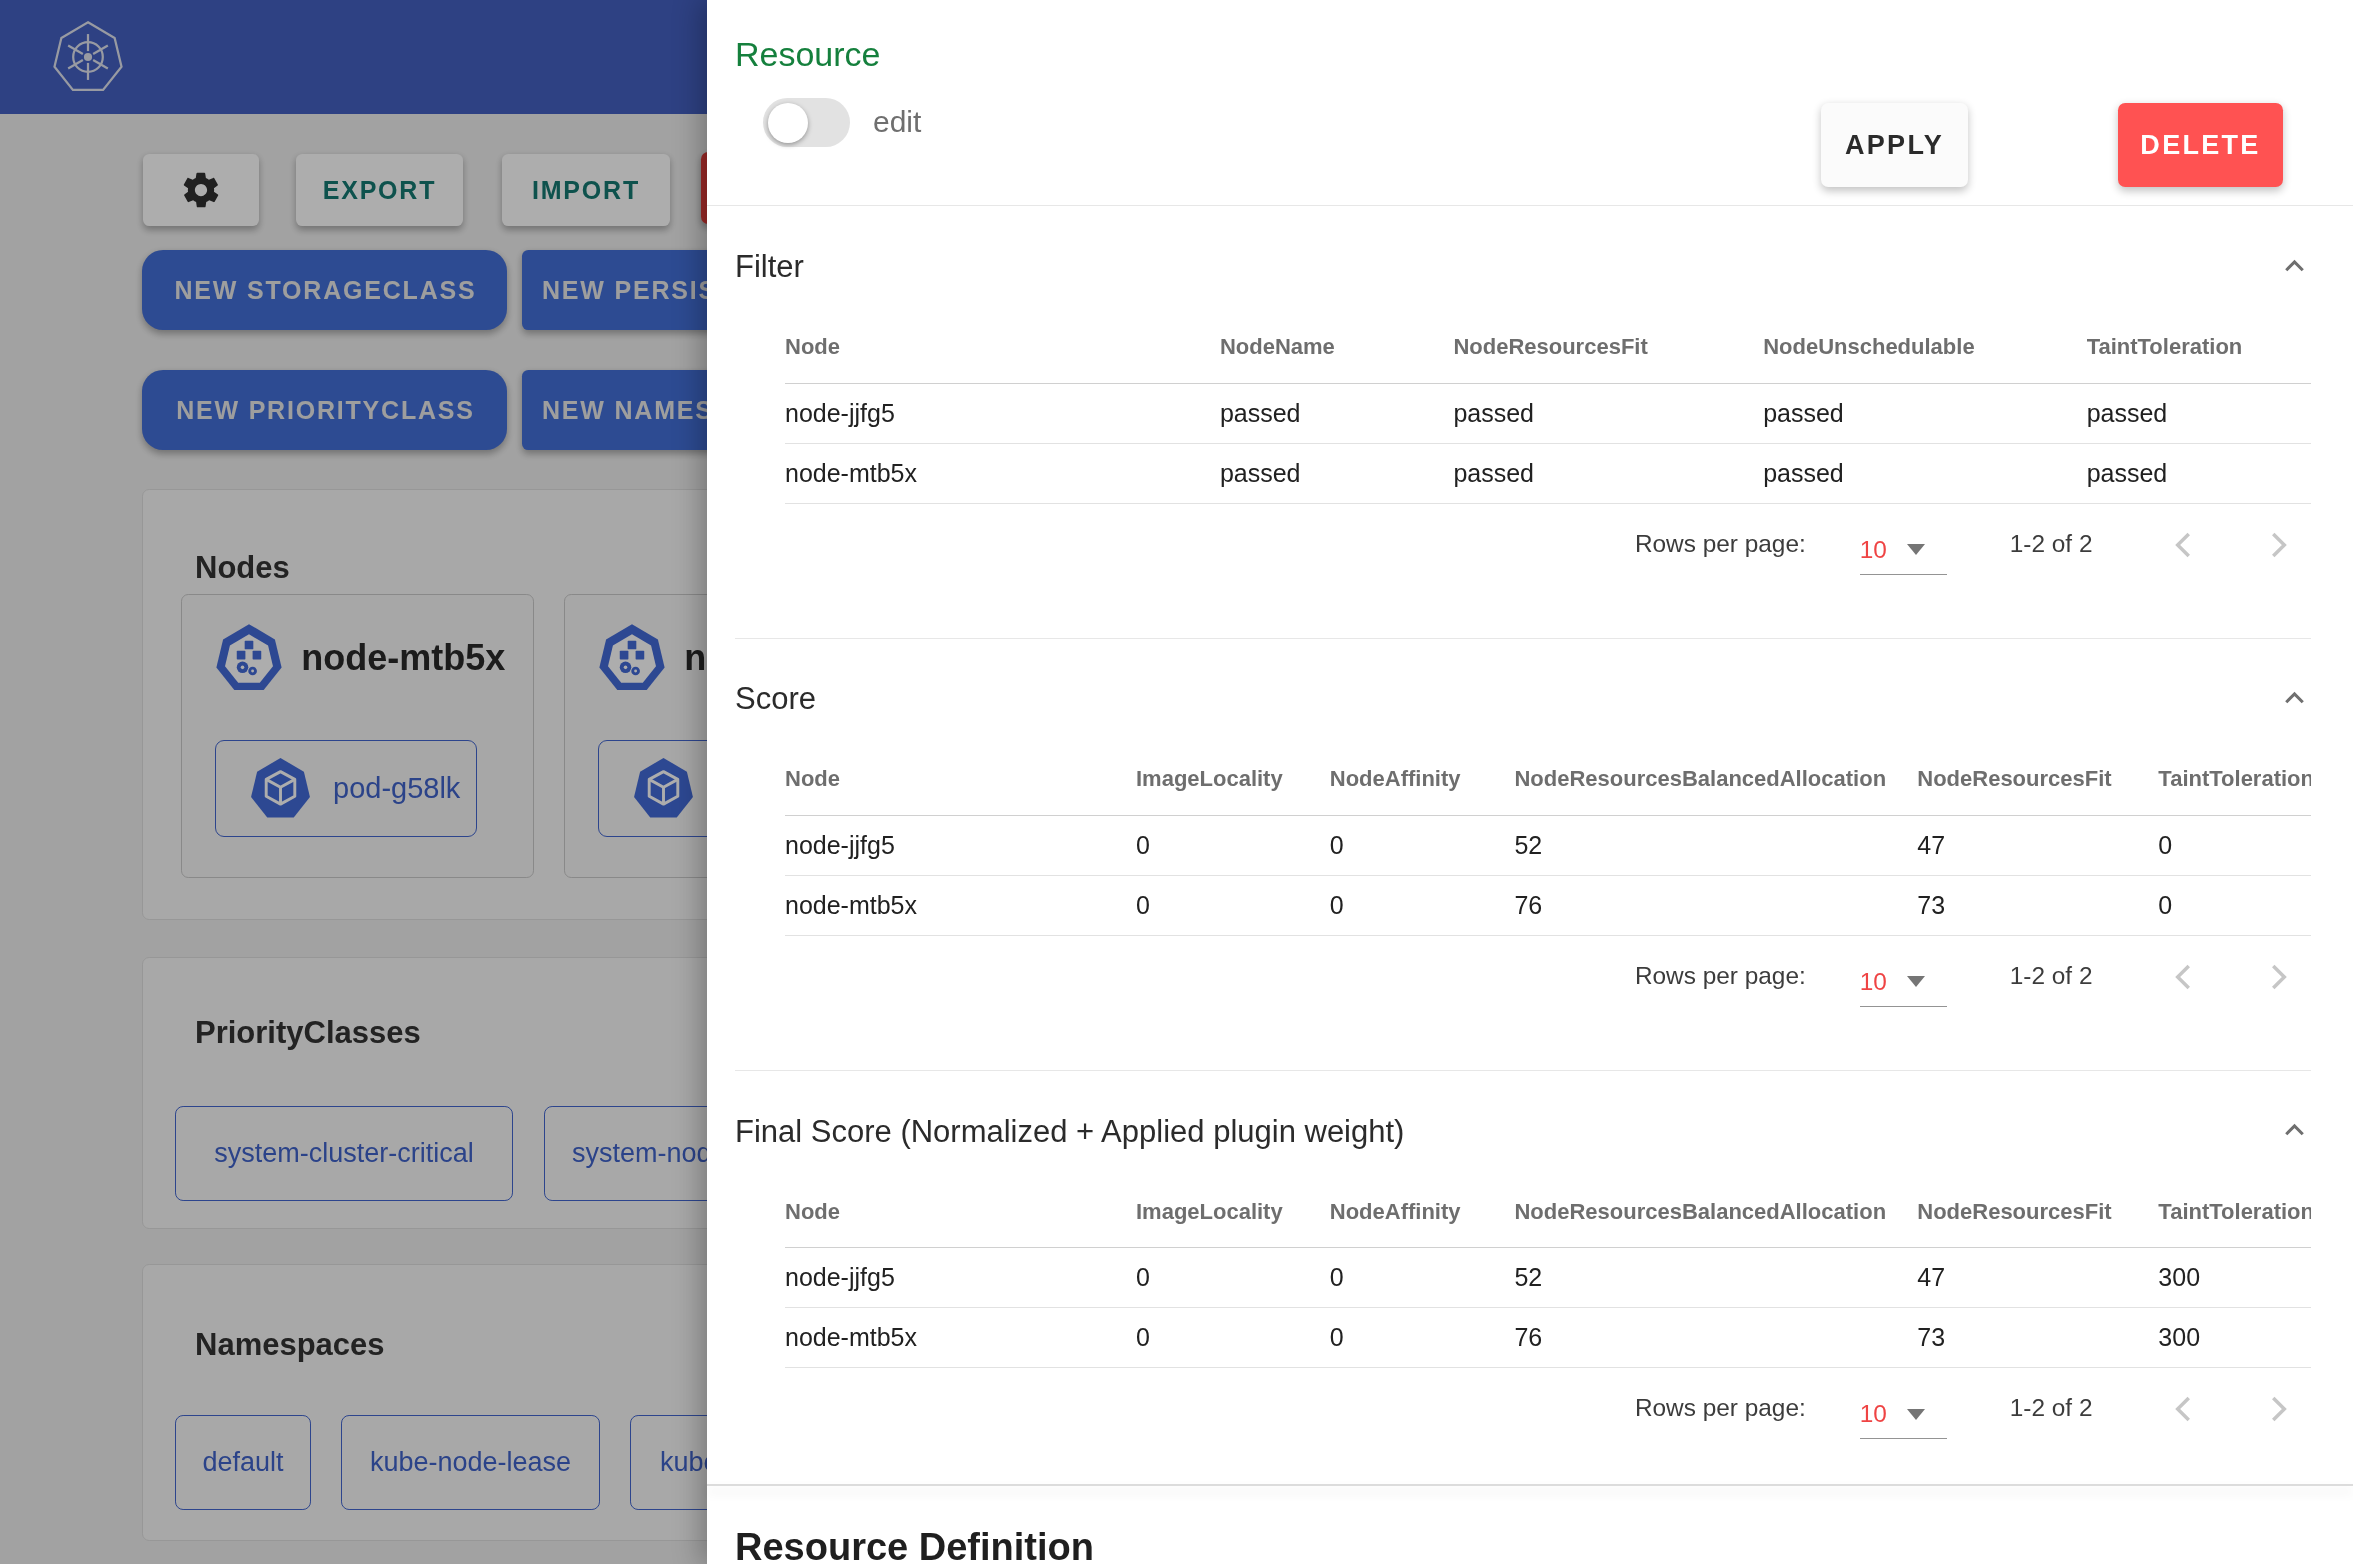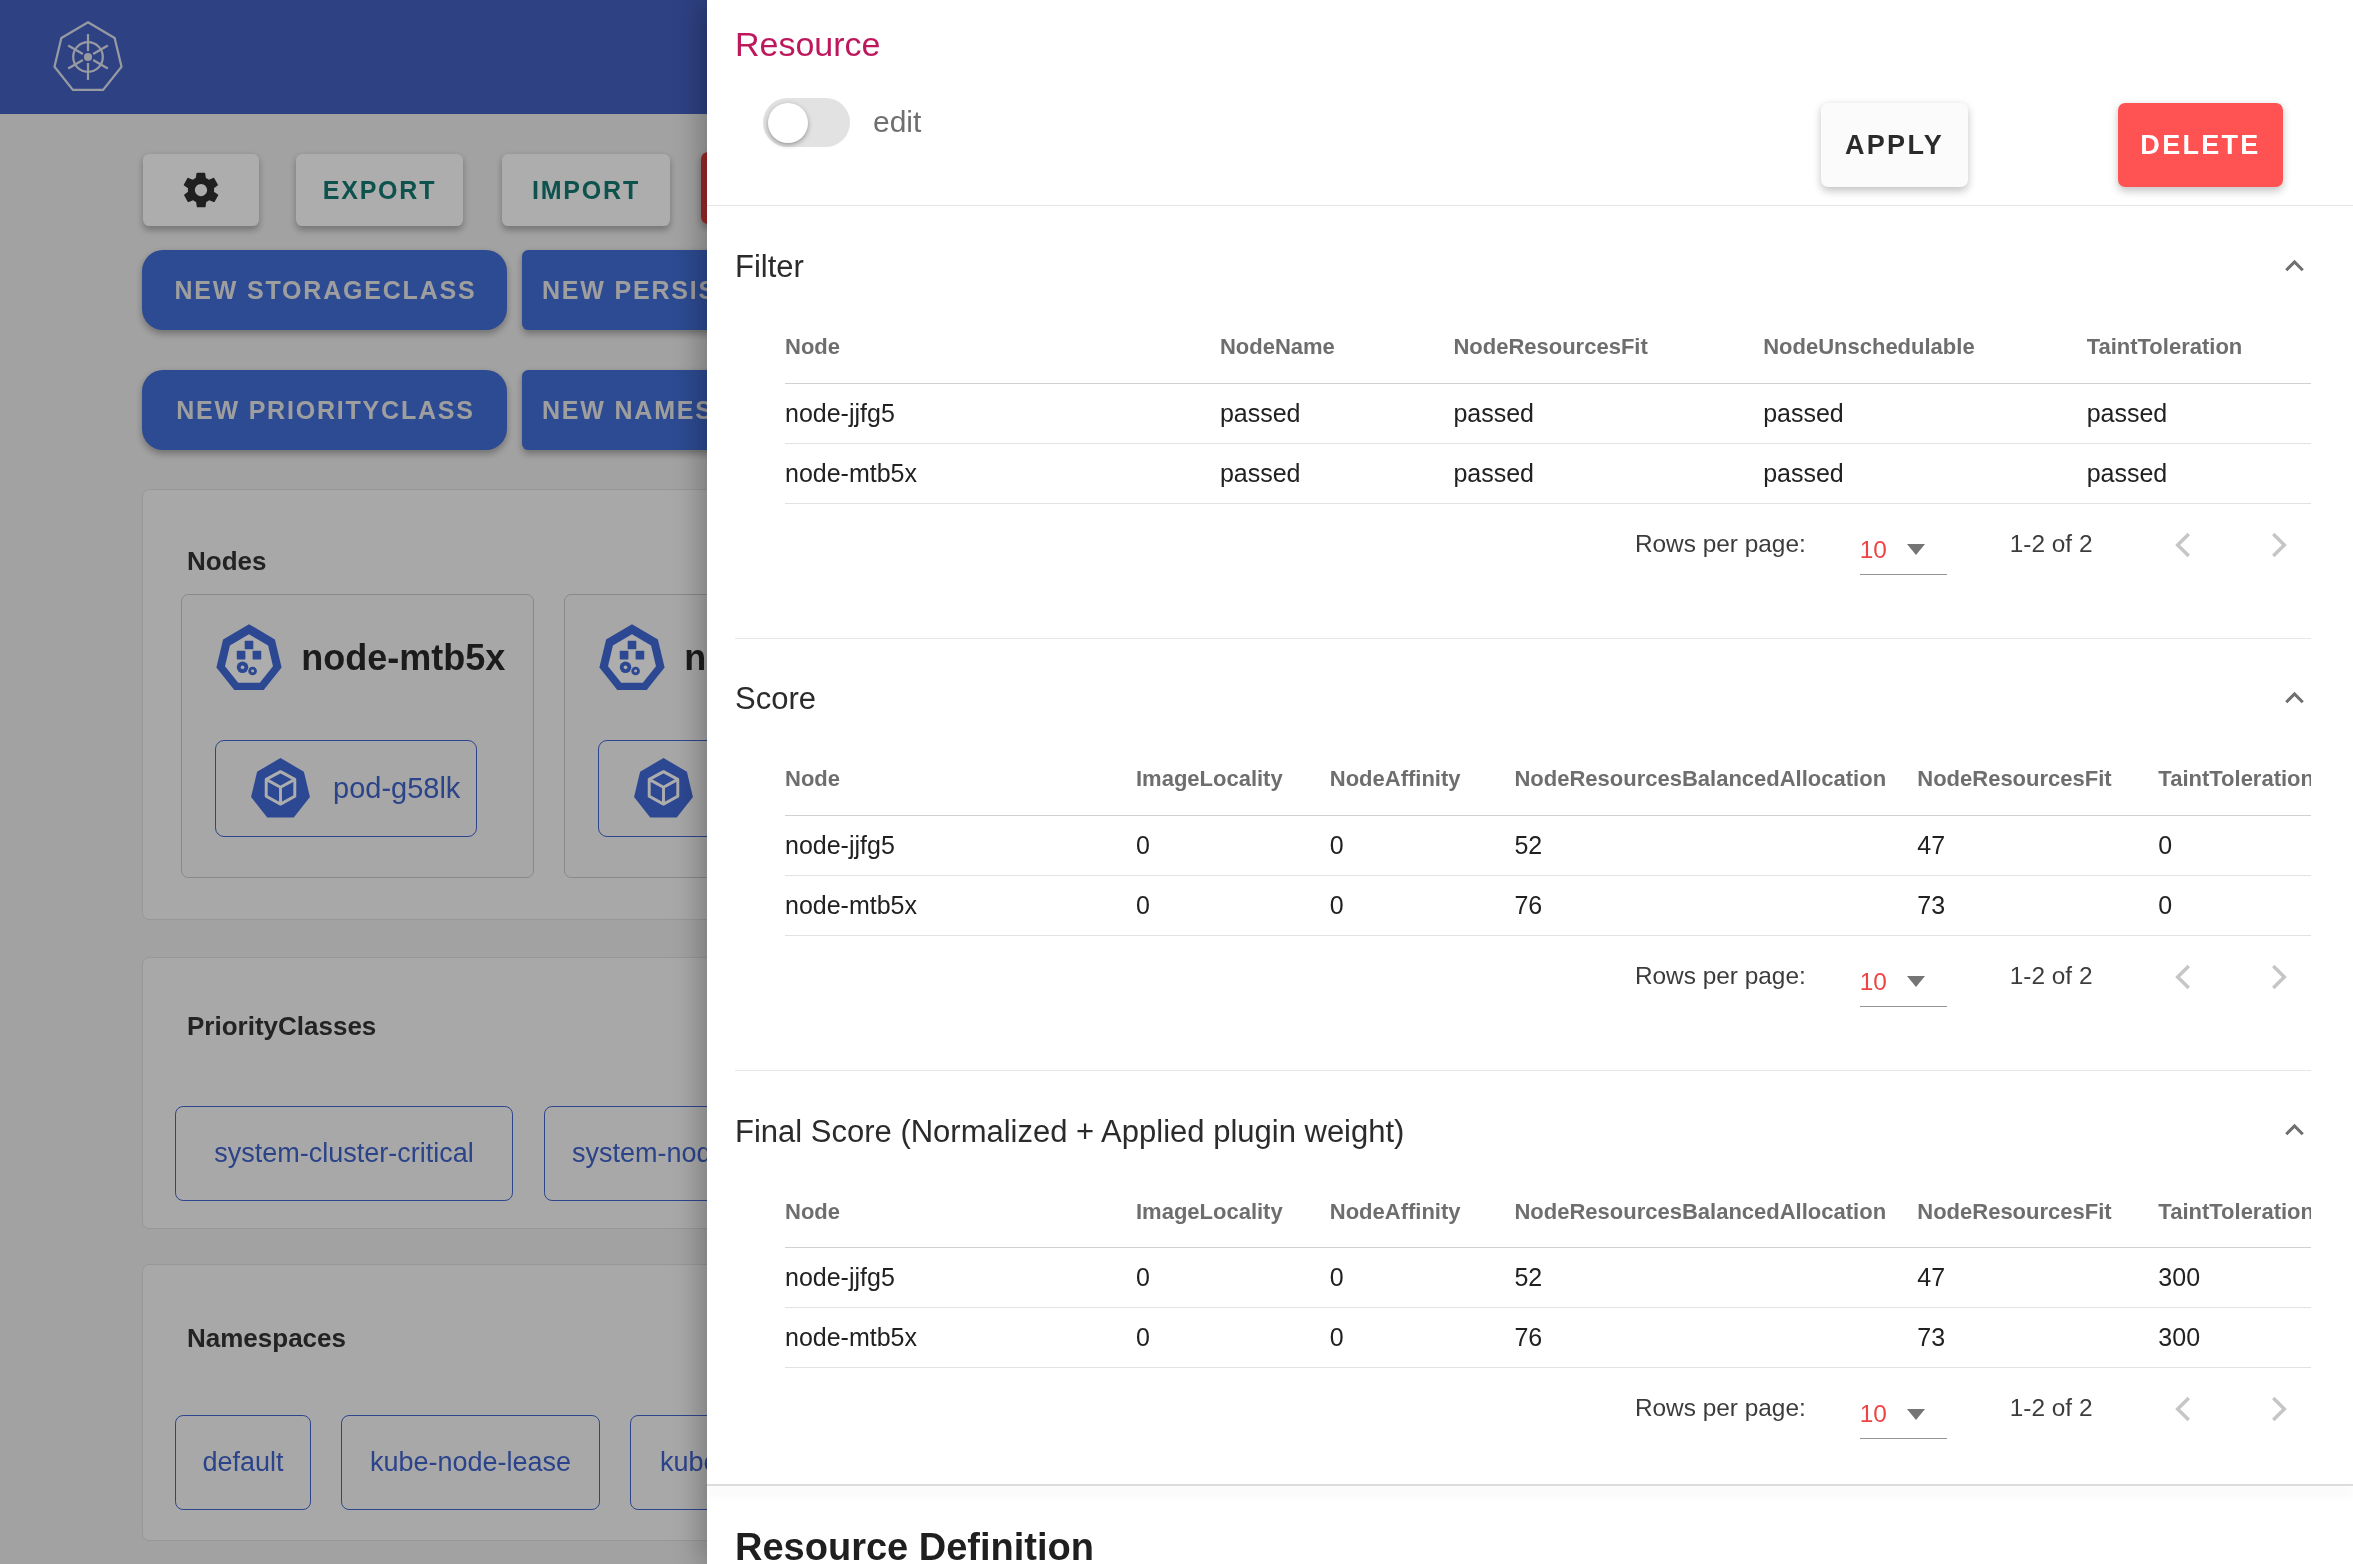--- a/index.html
+++ b/index.html
@@ -24,21 +24,21 @@
     background:#3e6bd6; border-radius:6.3px; box-shadow:0 3.6px 7.2px rgba(0,0,0,.30);
     font-size:25px; font-weight:bold; letter-spacing:1.8px; color:#e8e8e8;
     padding-left:20px; overflow:hidden; white-space:nowrap; border:none; cursor:pointer;
   }
   .blue-btn.centered { justify-content:center; padding-left:8px;border-radius:21px; }
   .red-btn { position:absolute; background:#e53935; border-radius:7.2px; box-shadow:0 3.6px 7.2px rgba(0,0,0,.30); border:none; }
   .card {
     position:absolute; left:142px; width:2026px; background:#f8f8f8;
     border:0.9px solid #dedede; border-radius:7.2px;
   }
-  .card-title { position:absolute; left:44px; font-size:26px; font-weight:bold; color:#2e2e2e; }
+  .card-title { position:absolute; left:52px; font-size:31px; font-weight:bold; color:#2e2e2e; }
   .node-tile {
     position:absolute; top:104px; width:353px; height:284px;
     background:#f6f6f6; border:0.9px solid #c9c9c9; border-radius:7.2px;
   }
   .node-head { position:absolute; left:31px; top:27px; display:flex; align-items:center; }
   .node-name { font-size:36px; font-weight:bold; color:#232323; margin-left:16.3px; white-space:nowrap; }
   .pod-chip {
     position:absolute; left:33px; top:145px; width:262px; height:97px;
     border:1.8px solid #3d62cf; border-radius:9px; background:transparent;
     display:flex; align-items:center; padding-left:32px; cursor:pointer; overflow:hidden;
@@ -50,21 +50,21 @@
     font-size:27px; color:#3a5ec9; cursor:pointer; overflow:hidden; white-space:nowrap;
   }
   
   .overlay { position:absolute; inset:0; background:rgba(15,15,15,.34); z-index:10; }
   
   .drawer {
     position:absolute; left:707px; top:0; width:1646px; height:1565px;
     background:#ffffff; z-index:20; box-shadow:-7.2px 0 27px rgba(0,0,0,.28);
   }
   .drawer-header { position:relative; height:206px; border-bottom:0.9px solid #e7e7e7; }
-  .drawer-title { position:absolute; left:28px; top:25px; font-size:34px; color:#be185d; }
+  .drawer-title { position:absolute; left:28px; top:35px; font-size:34px; color:#15803d; }
   .switch { position:absolute; left:56px; top:98px; width:87px; height:49px; cursor:pointer; }
   .switch .track { position:absolute; inset:0; border-radius:24.4px; background:#e2e2e2; }
   .switch .thumb {
     position:absolute; left:4.5px; top:4.5px; width:40px; height:40px; border-radius:50%;
     background:#ffffff; box-shadow:0 1.8px 5.4px rgba(0,0,0,.35);
   }
   .edit-label { position:absolute; left:166px; top:105px; font-size:30px; color:#6f6f6f; }
   .apply-btn {
     position:absolute; left:1114px; top:103px; width:147px; height:84px;
     background:#fbfbfb; border:none; border-radius:7.2px; box-shadow:0 3.6px 8.1px rgba(0,0,0,.24);

